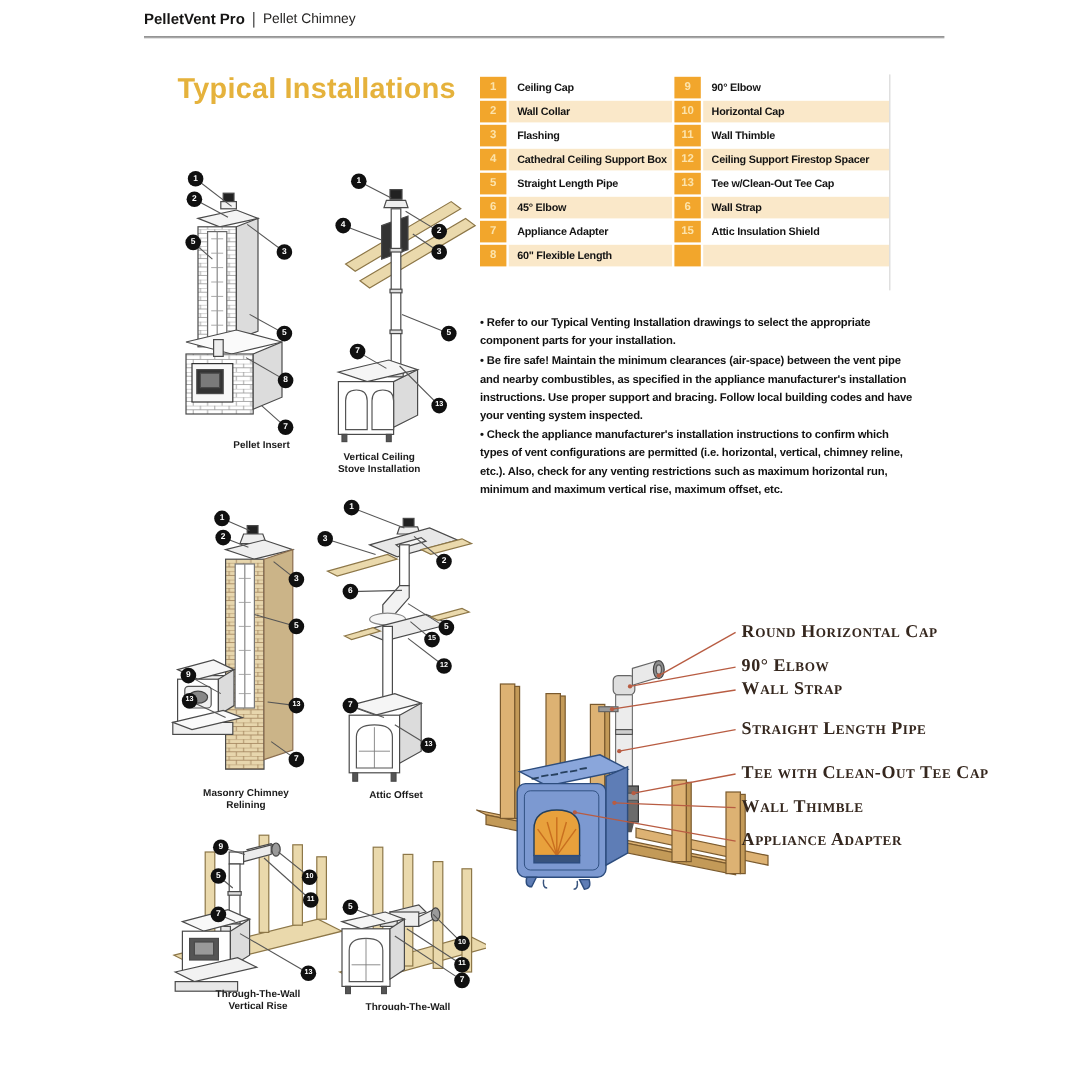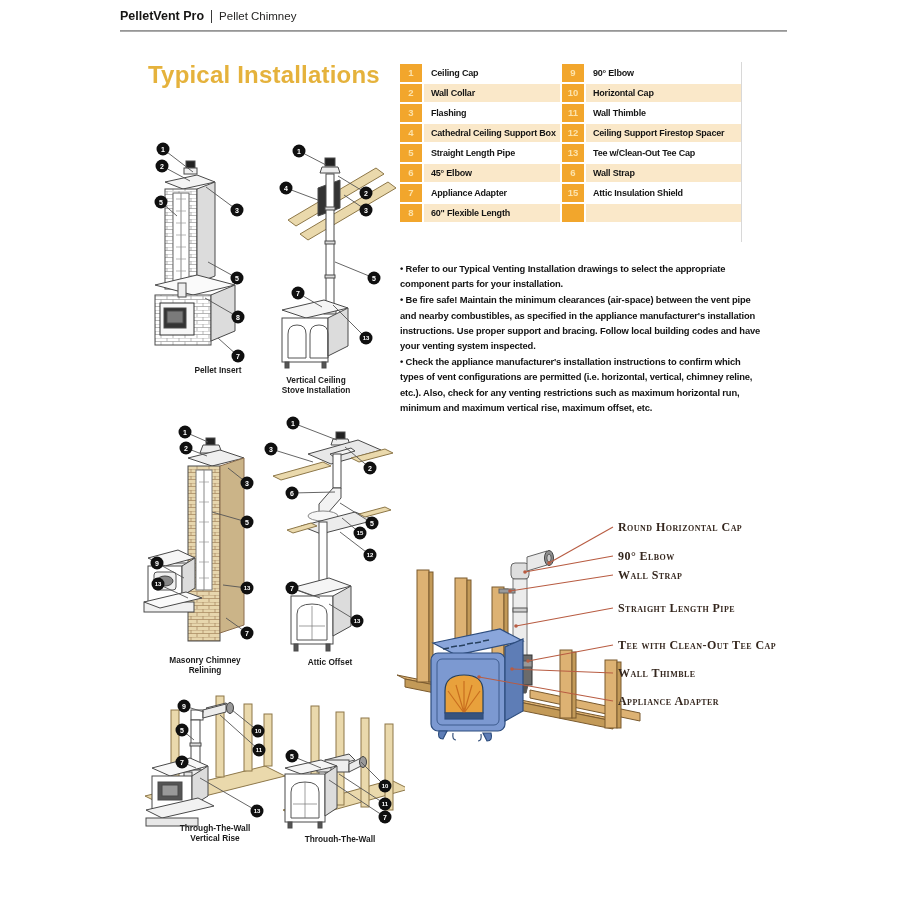--- a/index.html
+++ b/index.html
@@ -39,21 +39,21 @@
   
   .dsvg{position:absolute;}
   .overlay{position:absolute;left:0;top:0;z-index:5;pointer-events:none;}
   .badge{position:absolute;z-index:6;width:11px;height:11px;border-radius:50%;
          background:#101010;color:#fff;font-weight:bold;text-align:center;line-height:11px;
          transform:translate(-50%,-50%);box-shadow:0 0 0 1px #101010;}
   .caption{position:absolute;z-index:6;transform:translateX(-50%);font-weight:bold;
            font-size:8.3px;line-height:9.6px;color:#1b1b1b;white-space:nowrap;}
   
   .ill-label{position:absolute;z-index:6;font-family:"Liberation Serif",serif;
-             font-variant:small-caps;font-weight:bold;font-size:12px;letter-spacing:.45px;
+             font-variant:small-caps;font-weight:bold;font-size:15px;letter-spacing:.45px;
              color:#35271e;transform:translateY(-50%);white-space:nowrap;}
 </style>
 </head>
 <body>
 
 <div class="page">
 
   <div class="hdr">
     <span class="brand">PelletVent Pro</span>
     <span class="hdr-sep"></span>

